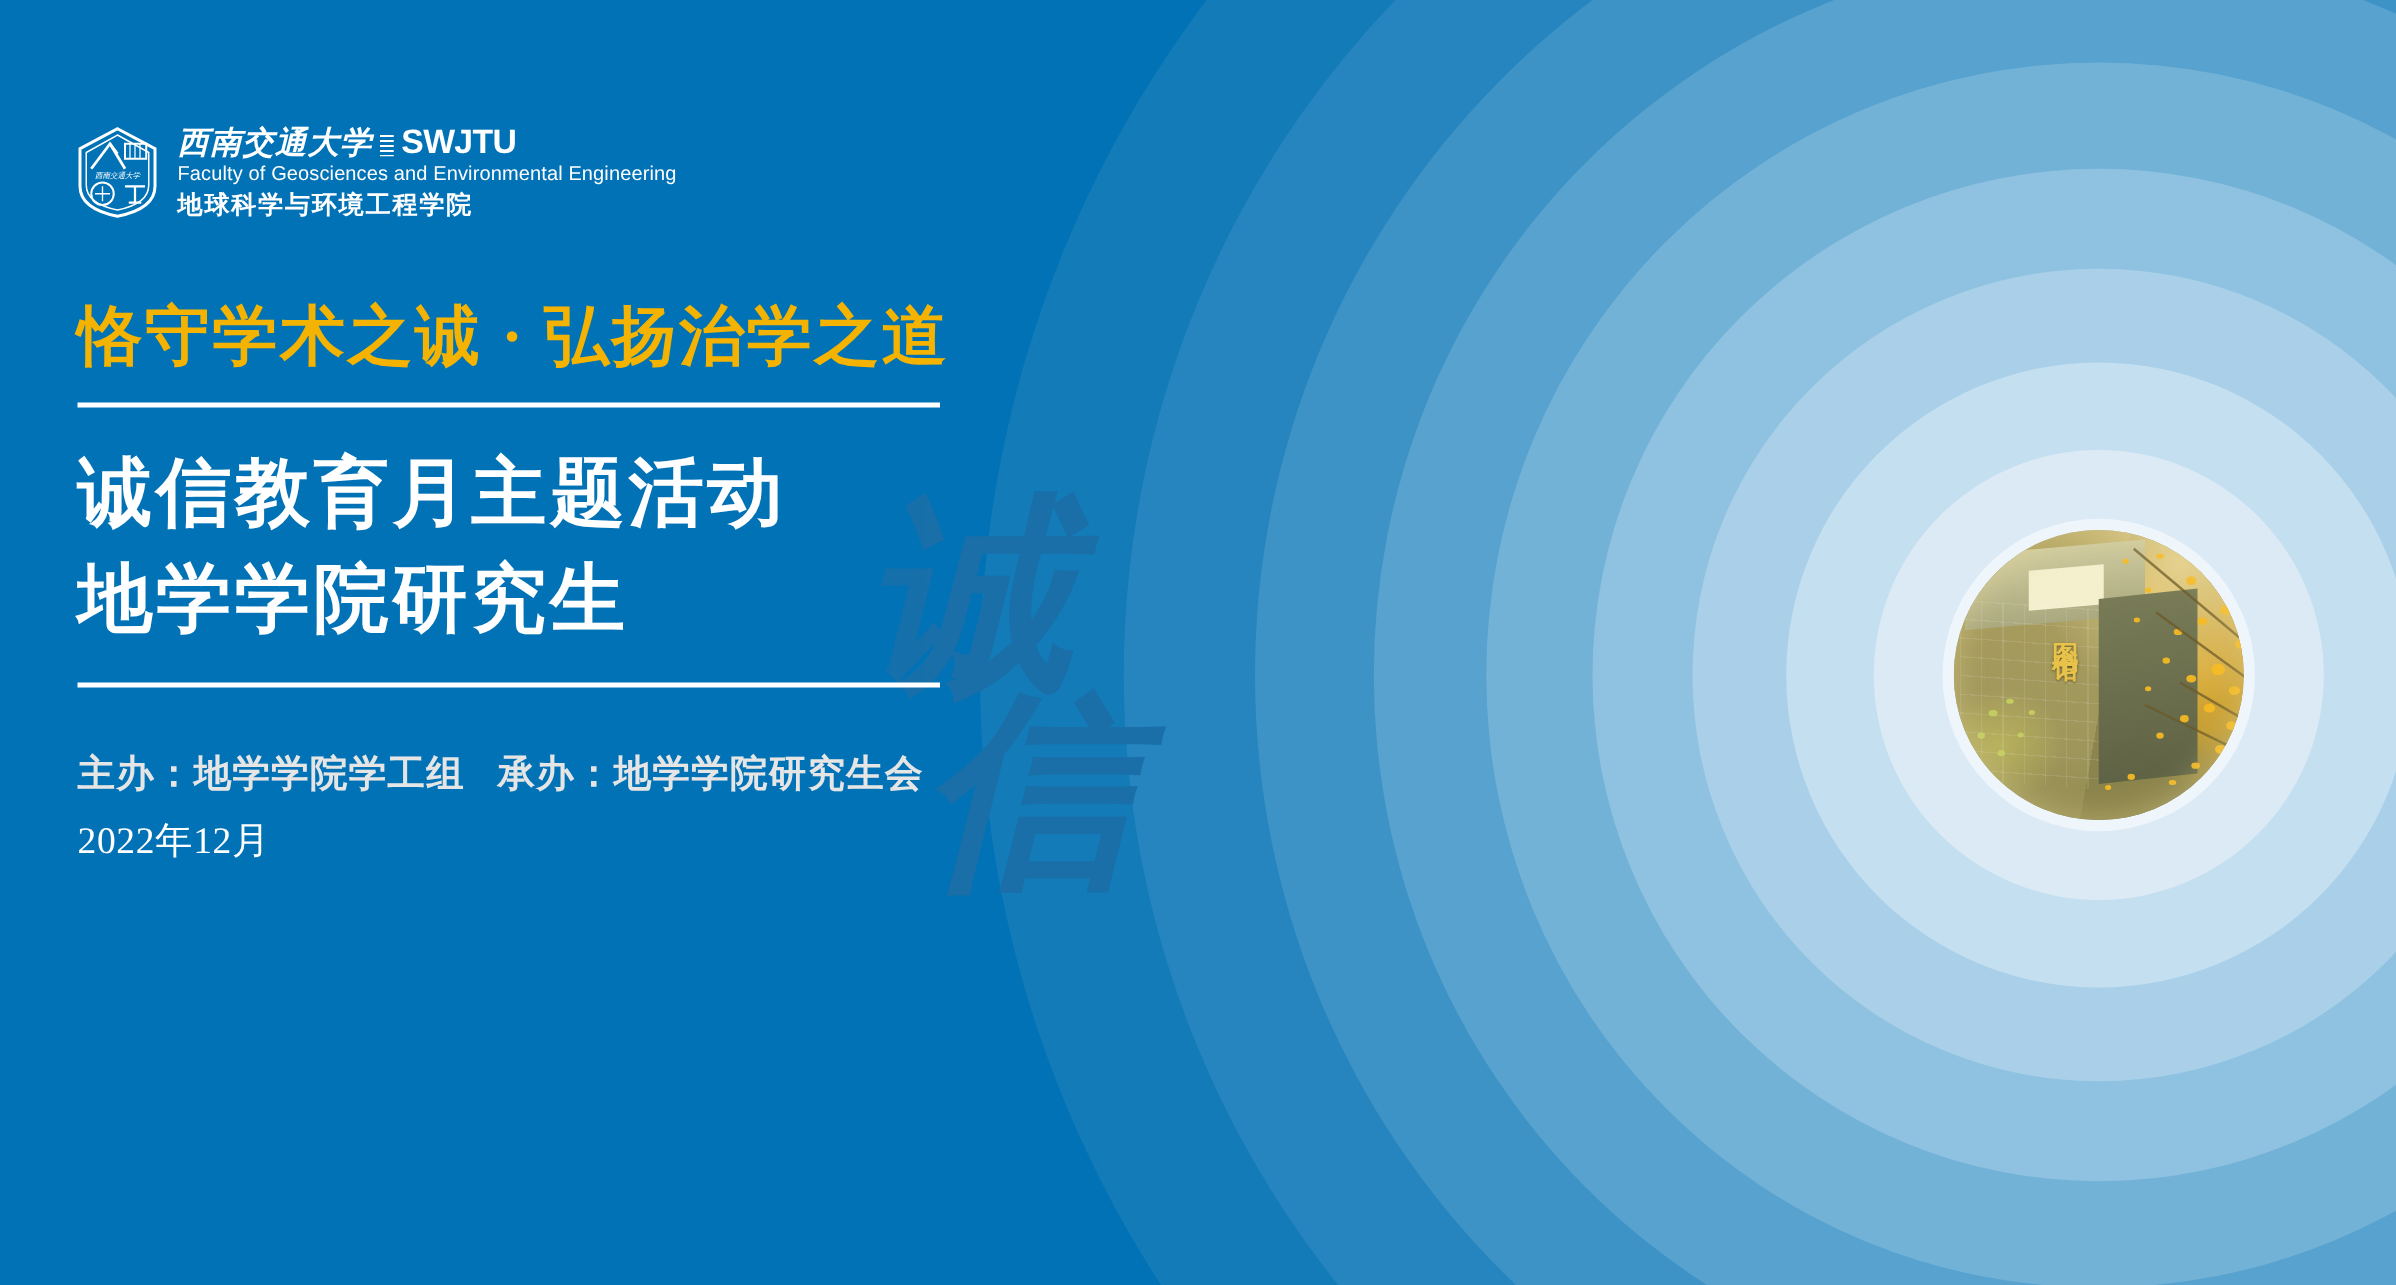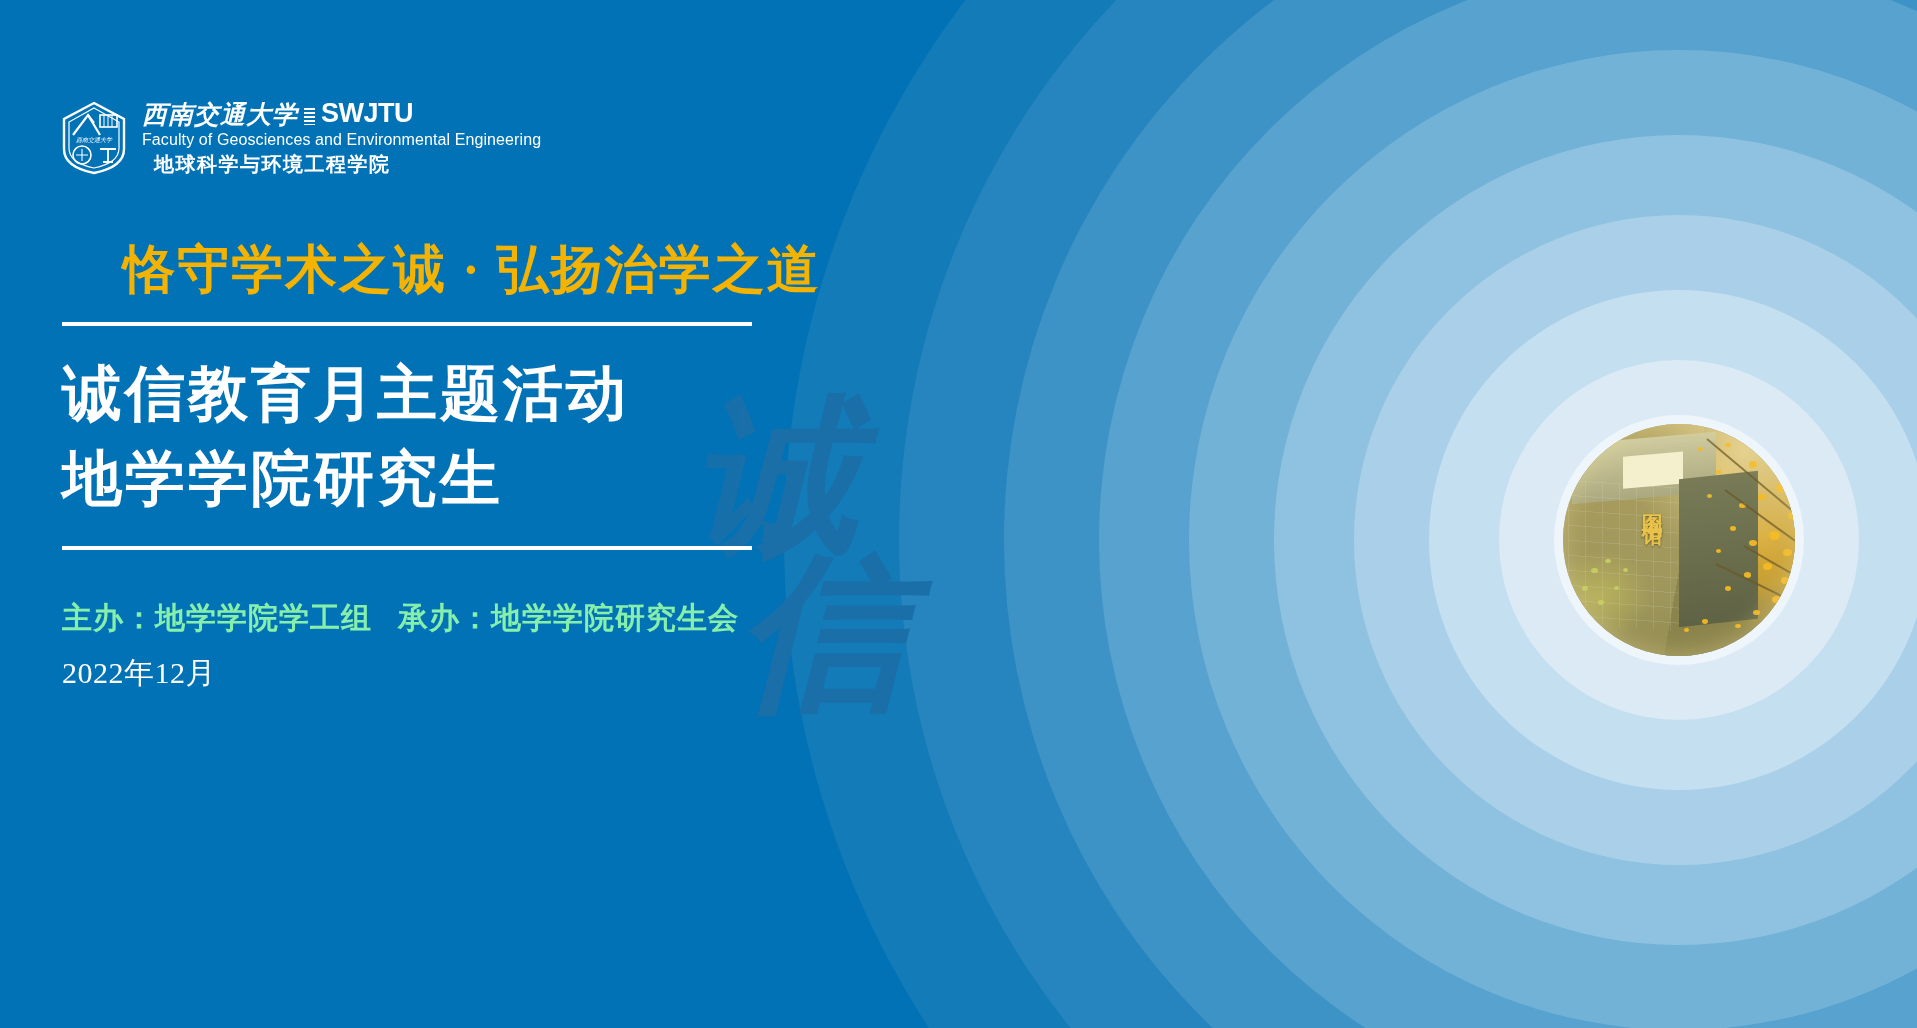--- a/index.html
+++ b/index.html
@@ -61,45 +61,43 @@
   }
   .logo-en{
     color:#fff;font-size:16px;line-height:1.3;margin-top:3px;
     font-family:"Liberation Sans","DejaVu Sans",sans-serif;
     letter-spacing:.1px;
   }
   .logo-cn-fac{
     color:#fff;font-size:20px;font-weight:700;margin-top:2px;
     letter-spacing:1.5px;line-height:1.15;
     font-family:"Liberation Sans","DejaVu Sans",sans-serif;
-    margin-left:12px;
   }
 
   
   .content{position:absolute;left:62px;top:240px;z-index:6;width:820px;}
   .gold-title{
     color:#f5b301;font-size:52px;font-weight:700;letter-spacing:2px;
     line-height:1.15;white-space:nowrap;
     font-family:"Liberation Serif","DejaVu Serif",serif;
-    text-align:center;
   }
   .rule{background:#fff;height:4px;width:690px;}
   .rule.top{margin:22px 0 26px 0;}
   .rule.bottom{margin:24px 0 0 0;}
   .main-title{
     color:#fff;font-weight:700;font-size:60px;line-height:1.42;
     letter-spacing:3px;
     font-family:"Liberation Serif","DejaVu Serif",serif;
   }
   .main-title .ln{display:block;white-space:nowrap;}
   .credits{margin-top:44px;}
   .credit-line{
-    color:#86efac;font-size:30px;line-height:1.75;font-weight:700;
+    color:#e5e5e5;font-size:30px;line-height:1.75;font-weight:700;
     letter-spacing:1px;white-space:nowrap;
-    font-family:Liberation Mono, monospace;
+    font-family:Liberation Serif, serif;
   }
   .credit-line .gap{display:inline-block;width:26px;}
   .date-line{
     color:#fff;font-size:30px;line-height:1.75;letter-spacing:.5px;
     font-family:"Liberation Serif","DejaVu Serif",serif;
   }
 
   
   .photo-wrap{
     position:absolute;left:1563px;top:424px;

